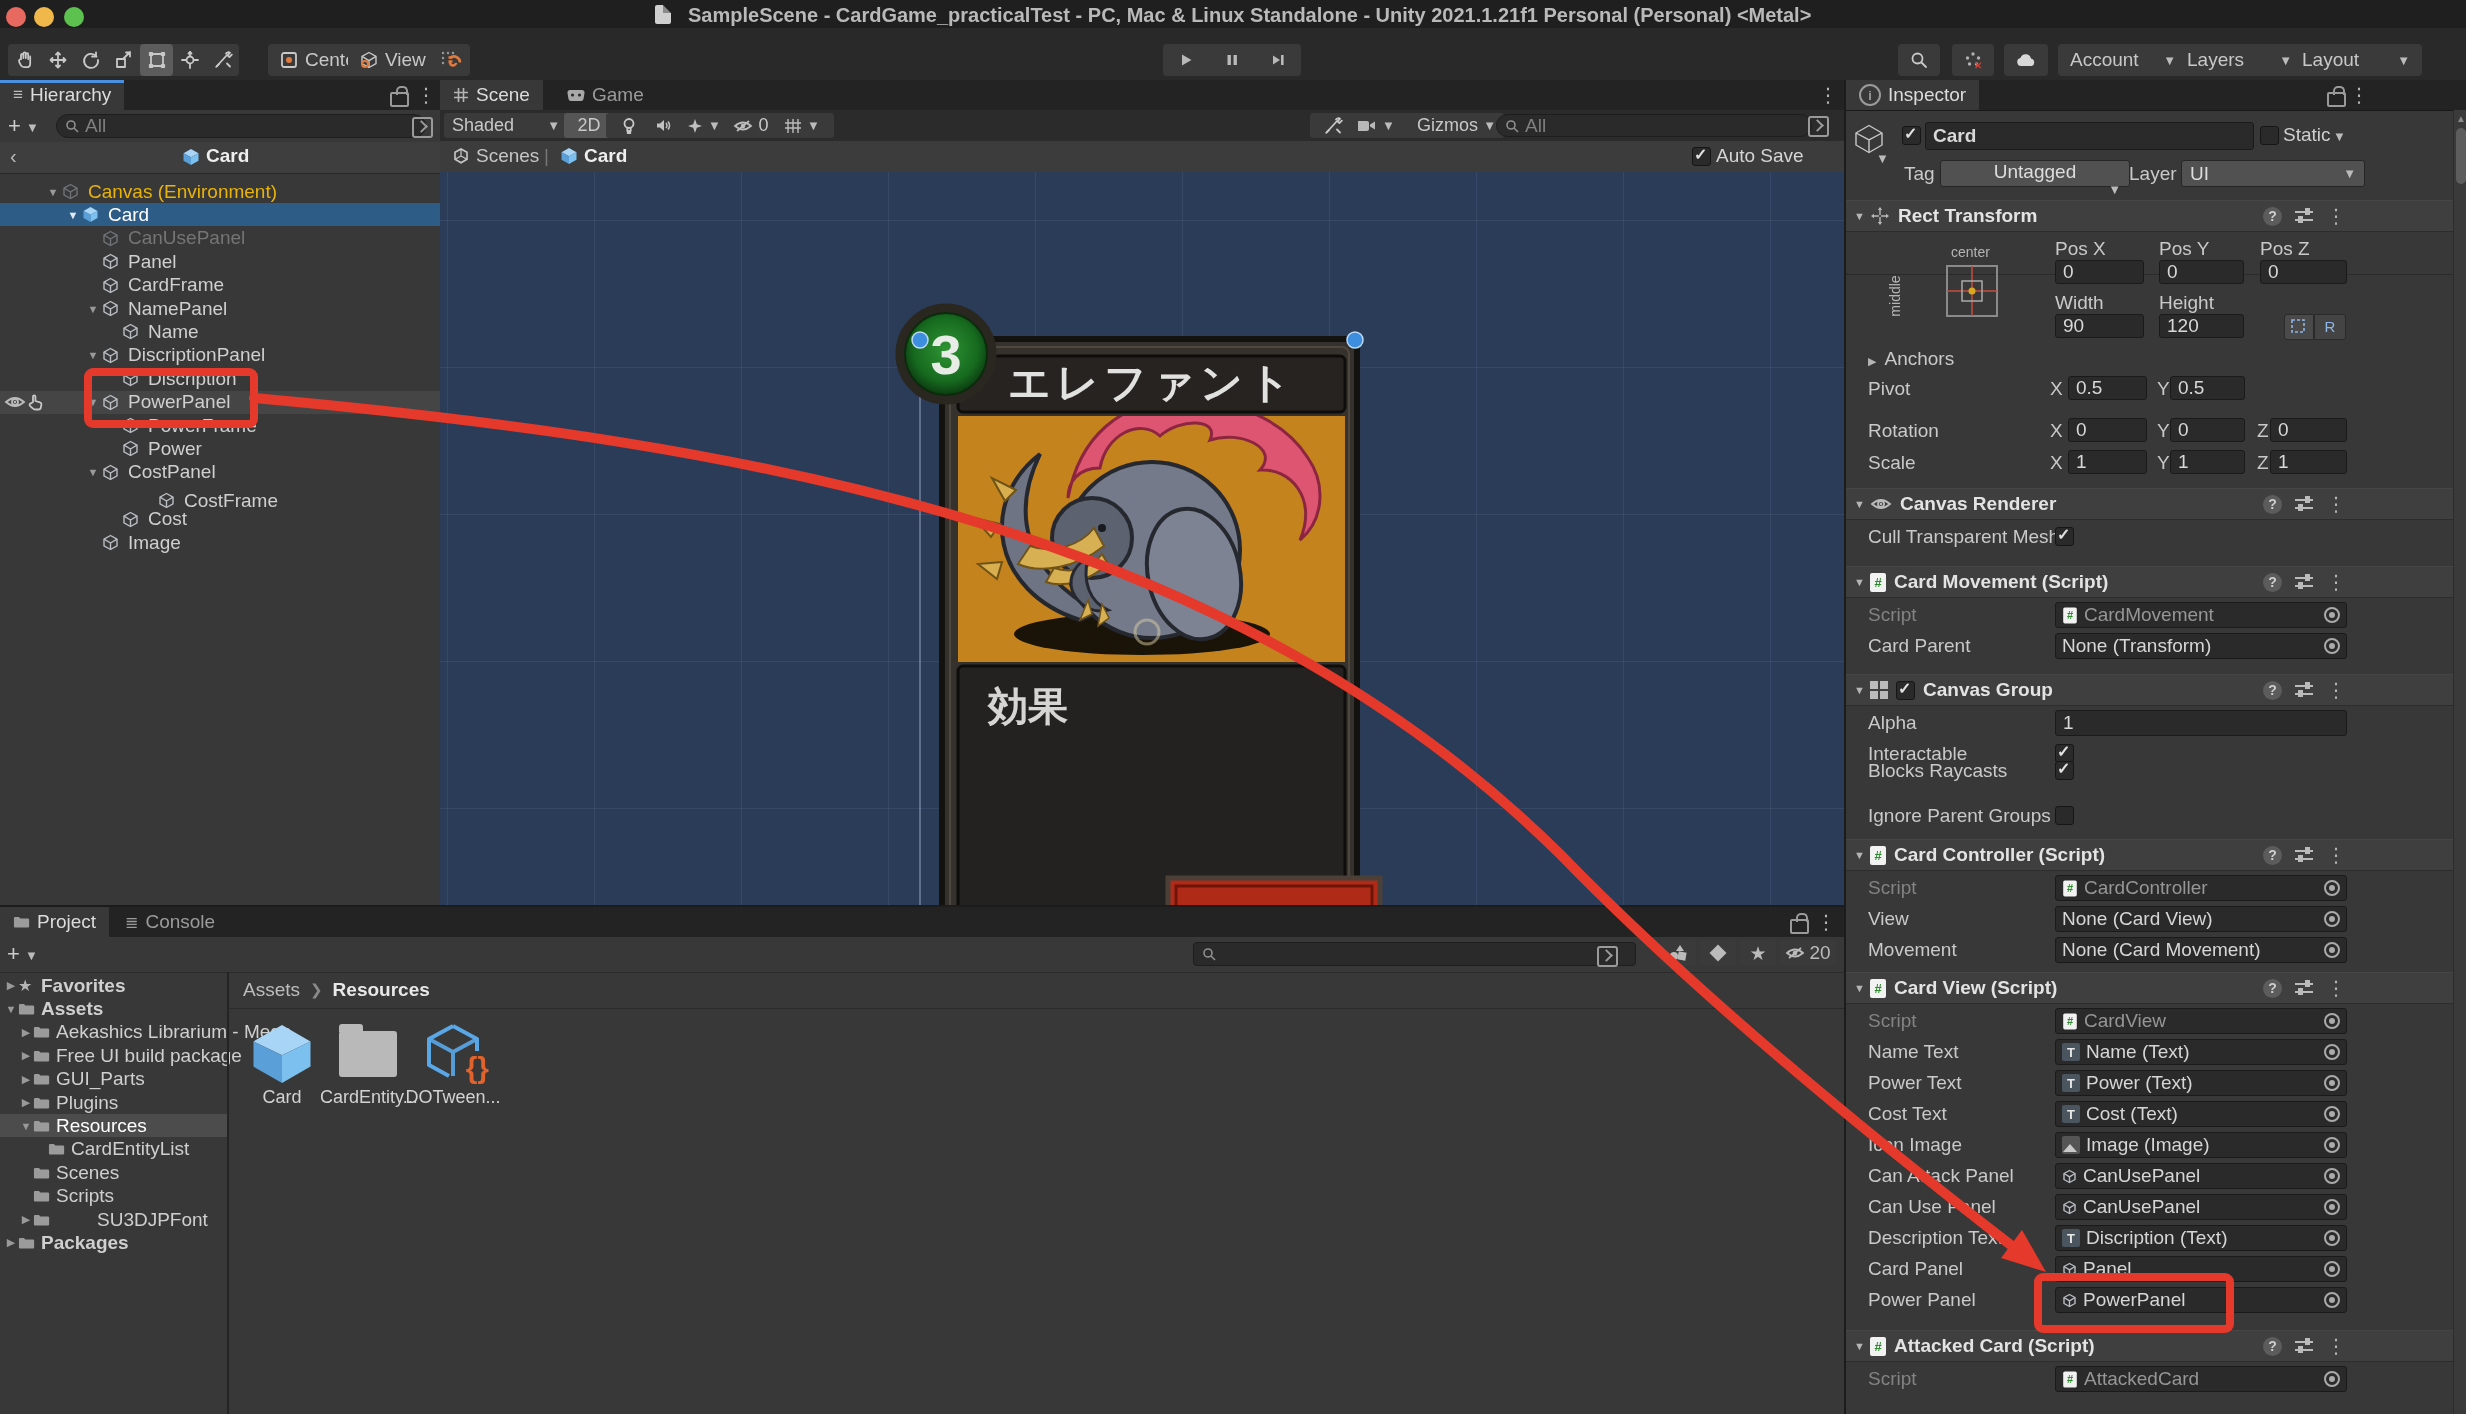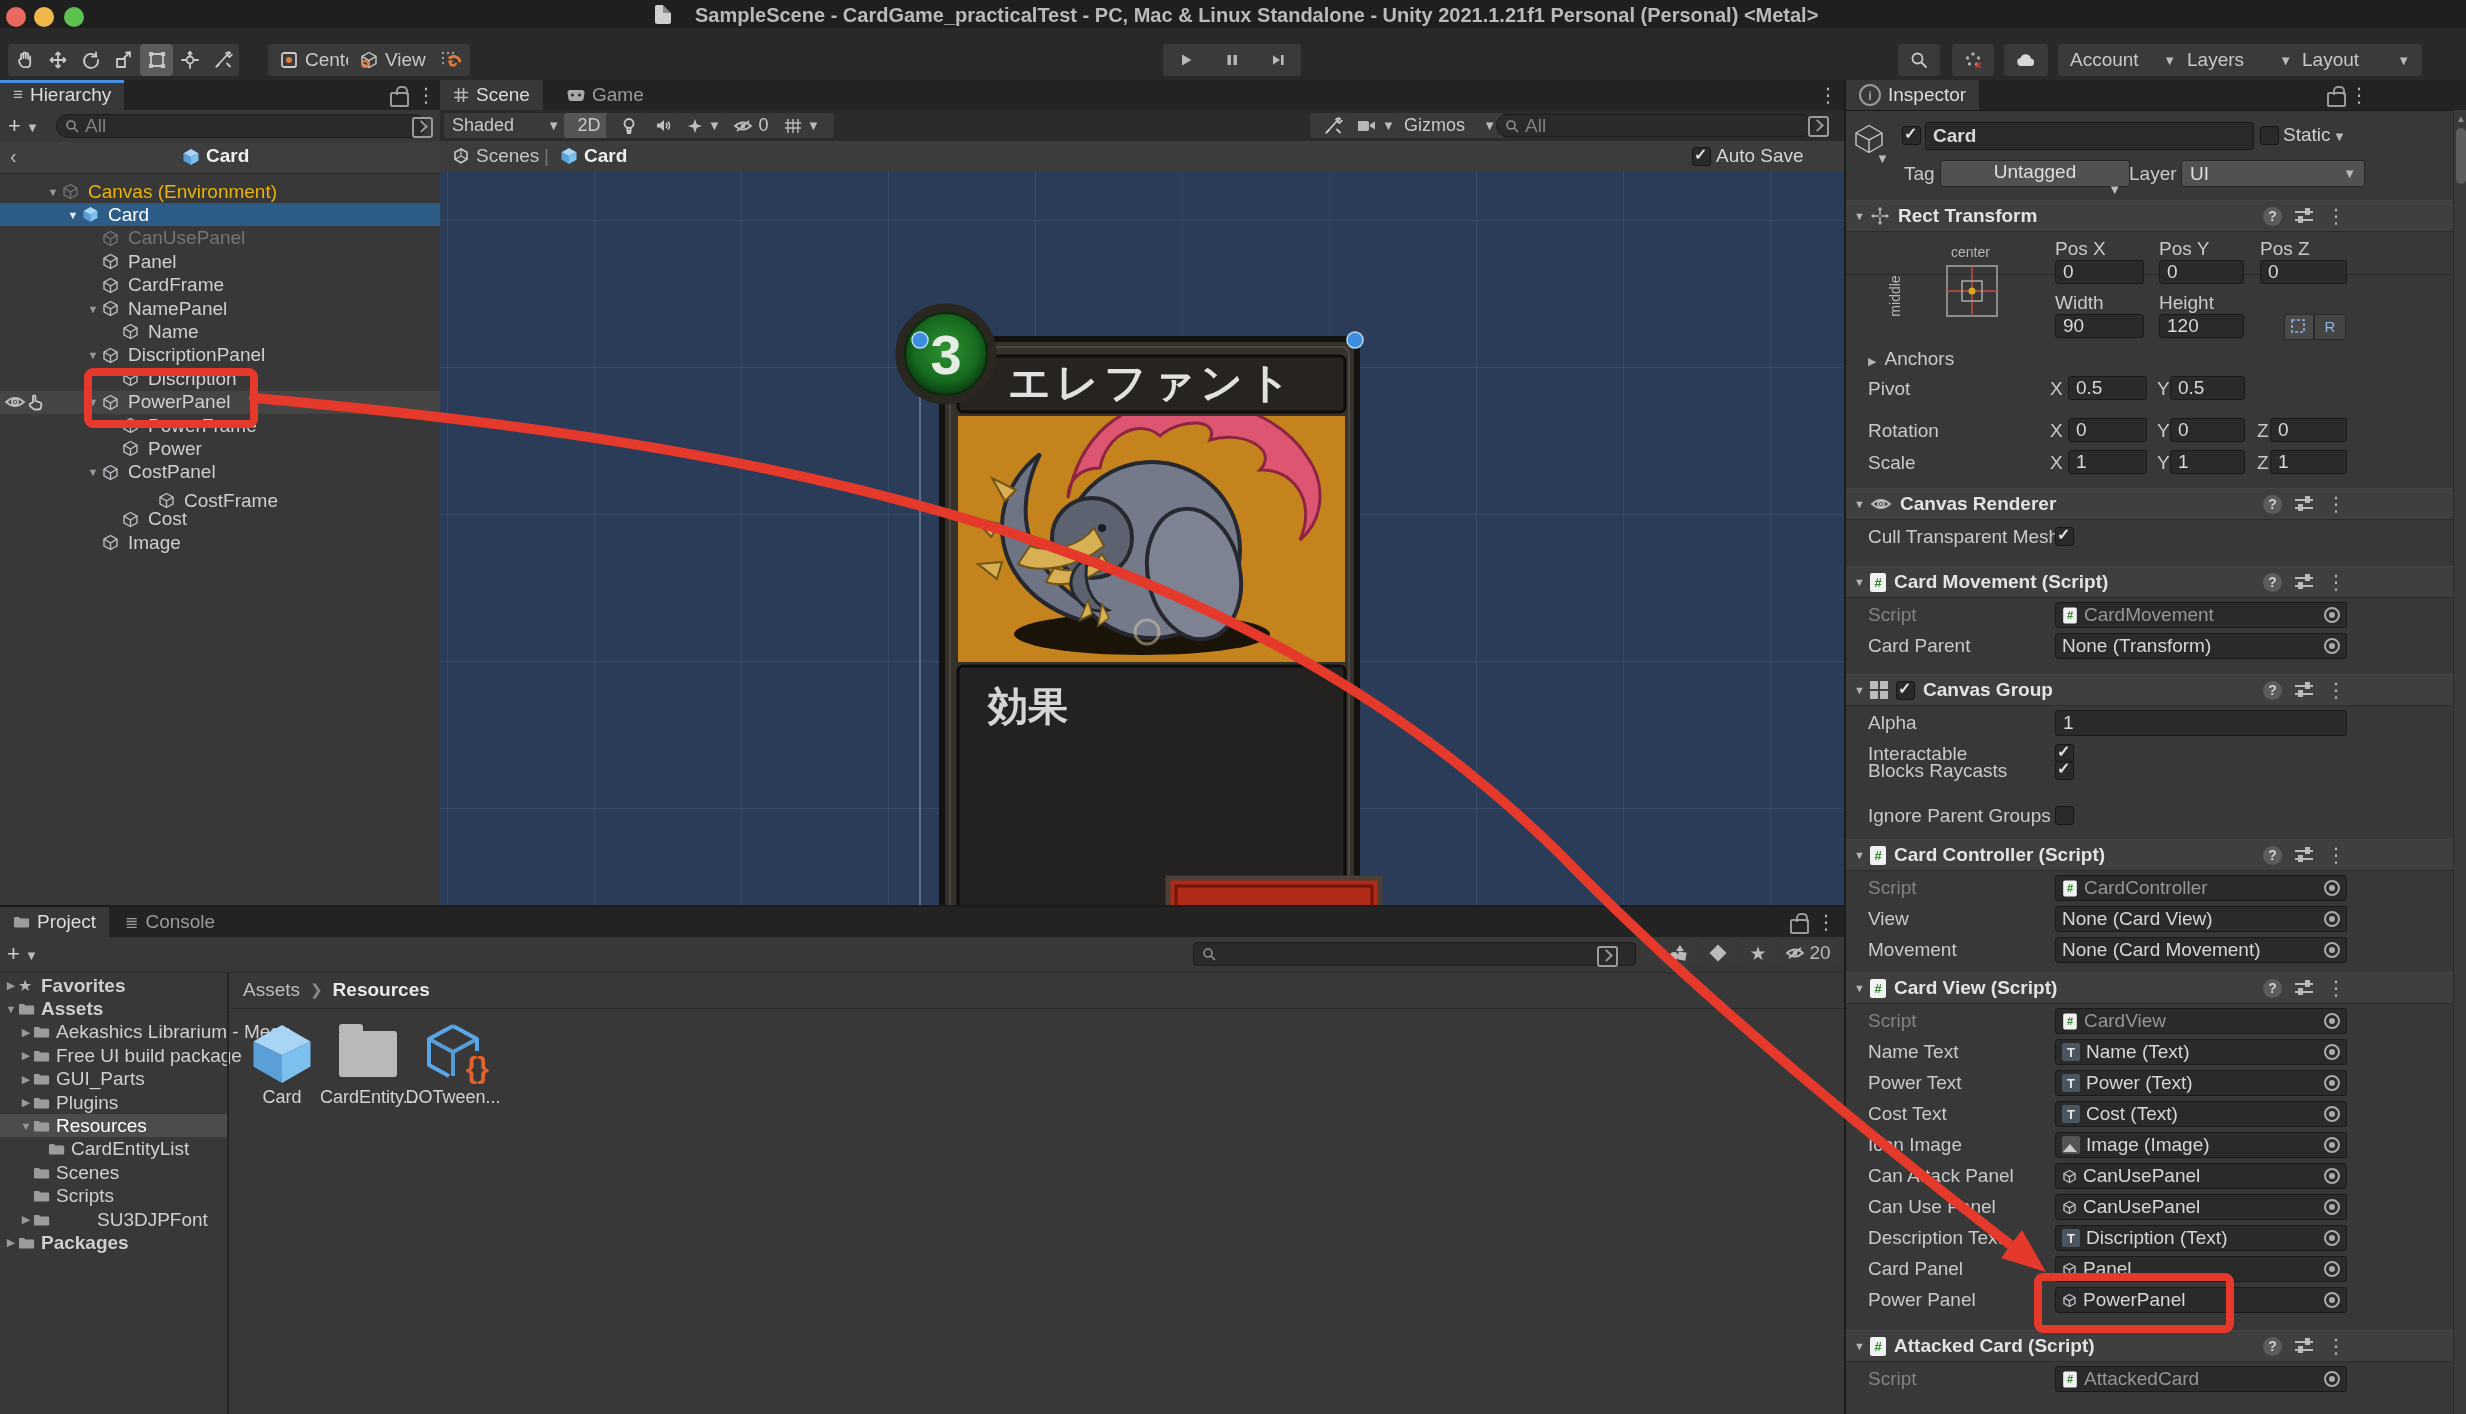--- a/index.html
+++ b/index.html
@@ -3,21 +3,21 @@
 <meta charset="utf-8">
 <style>
   html,body{margin:0;padding:0;background:#111;}
   #root{position:relative;width:2466px;height:1414px;overflow:hidden;
         font-family:"Liberation Sans",sans-serif;color:#cfcfcf;font-size:19px;
         background:#383838;-webkit-font-smoothing:antialiased;}
   .abs{position:absolute;}
   
   #titlebar{position:absolute;left:0;top:0;width:2466px;height:28px;background:#1f1f1f;}
   .tl{position:absolute;top:7px;width:20px;height:20px;border-radius:50%;}
-  #title-text{position:absolute;left:688px;top:4px;color:#b9b9b9;font-weight:bold;font-size:20px;white-space:nowrap;margin-left:7px;}
+  #title-text{position:absolute;left:688px;top:4px;color:#b9b9b9;font-weight:bold;font-size:20px;white-space:nowrap;}
   .doc-icon{position:absolute;left:655px;top:5px;width:16px;height:19px;background:#cfcfcf;border-radius:2px;}
   .doc-icon::after{content:"";position:absolute;right:0;top:0;border:4px solid #1f1f1f;border-left-color:#8a8a8a;border-bottom-color:#8a8a8a;}
   
   #toolbar{position:absolute;left:0;top:28px;width:2466px;height:52px;background:#292929;border-bottom:2px solid #1a1a1a;}
   .tbtn{position:absolute;top:16px;height:32px;background:#3a3a3a;border-radius:4px;display:flex;align-items:center;justify-content:center;color:#c8c8c8;}
   .tbtn svg{display:block;}
   .tgroup{position:absolute;top:16px;height:32px;background:#3a3a3a;border-radius:4px;display:flex;}
   .tgroup .tool{width:33px;height:32px;display:flex;align-items:center;justify-content:center;border-radius:4px;}
   .tool.on{background:#5c5c5c;}
   .lbl-btn{padding:0 12px;gap:7px;font-size:19px;}
@@ -645,21 +645,21 @@
         </div>
       <div class="sbtn" style="left:904px;width:48px;">
           <span class="small-ic">
             <svg width="20" height="14" viewBox="0 0 20 14">
               <path d="M1 3h9a2 2 0 0 1 2 2v6a2 2 0 0 1-2 2H1Z" fill="#b8b8b8" transform="translate(0,-1)"></path>
               <path d="M13 5.5 18 2.5v8L13 7.5Z" fill="#b8b8b8"></path>
             </svg>
           </span>
           <span class="caret">▼</span>
         </div>
-      <div class="sbtn" style="left:956px;width:92px;justify-content:space-between;">
+      <div class="sbtn" style="left:956px;width:92px;justify-content:flex-end;">
         <span>Gizmos</span>
           <span class="caret">▼</span>
       </div>
       <div class="searchbox" style="position:absolute;left:1056px;top:4px;width:298px;height:21px;">
         <span class="small-ic">
             <svg width="14" height="14" viewBox="0 0 14 14">
               <g stroke="#8f8f8f" fill="none" stroke-width="1.6">
                 <circle cx="6" cy="6" r="4"></circle>
                 <path d="M9 9 13 13"></path>
               </g>

